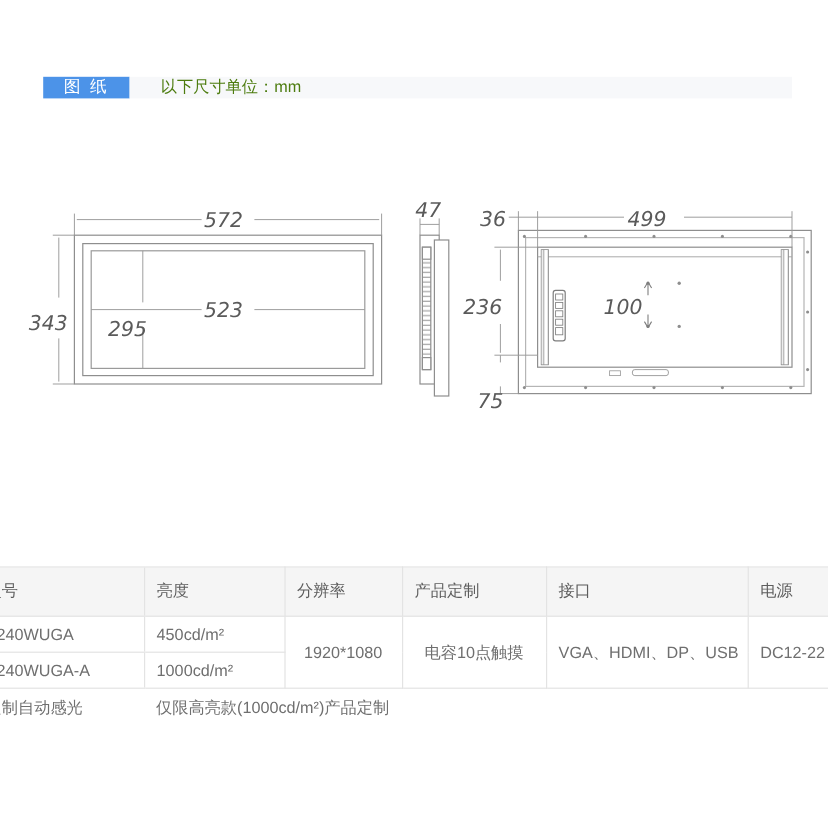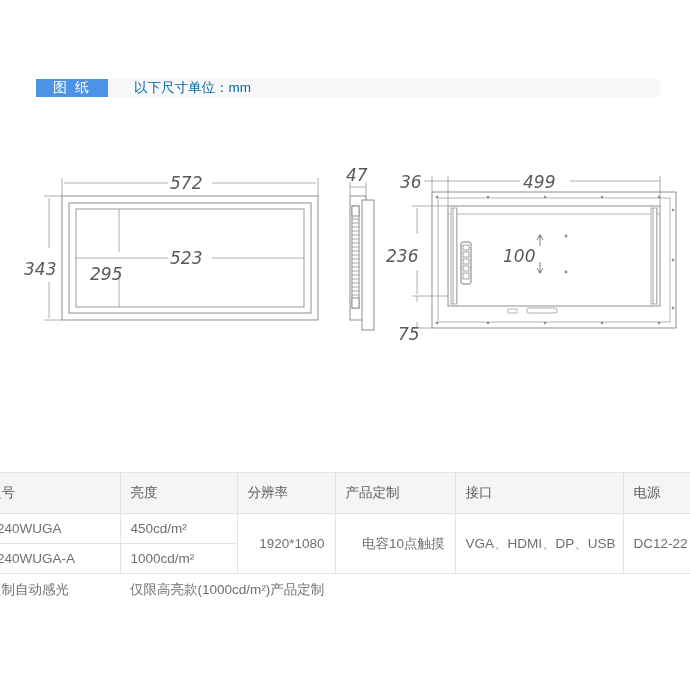--- a/index.html
+++ b/index.html
@@ -16,37 +16,37 @@
   }
 
   
   .header-band {
     position: absolute;
     left: 36px;
     top: 64px;
     width: 624px;
     height: 33px;
     display: flex;
-    align-items: flex-end;
+    align-items: flex-start;
   }
   .header-badge {
     width: 72px;
     background: #4c93e8;
     color: #ffffff;
     font-size: 14px;
     letter-spacing: 2px;
     display: flex;
     align-items: center;
     justify-content: center;
     flex: none;
   }
   .header-note {
     flex: 1;
     background: #f7f8fa;
-    color: #0369a1;
+    color: #4d7c0f;
     font-size: 13.5px;
     display: flex;
     align-items: center;
     padding-left: 26px;
     box-sizing: border-box;
   }
 
   
   .drawing {
     position: absolute;
@@ -89,21 +89,21 @@
   }
   .spec-table td.noborder-x {
     border-left: none;
     border-right: none;
   }
   .spec-table tr.note td {
     border-left: none;
     border-right: none;
     border-bottom: none;
   }
-  .cell-center { text-align: right; }
+  .cell-center { text-align: center; }
 </style>
 </head>
 <body>
 
 <div class="header-band">
   <div class="header-badge">图 纸</div>
   <div class="header-note">以下尺寸单位：mm</div>
 </div>
 
 <div class="drawing">

